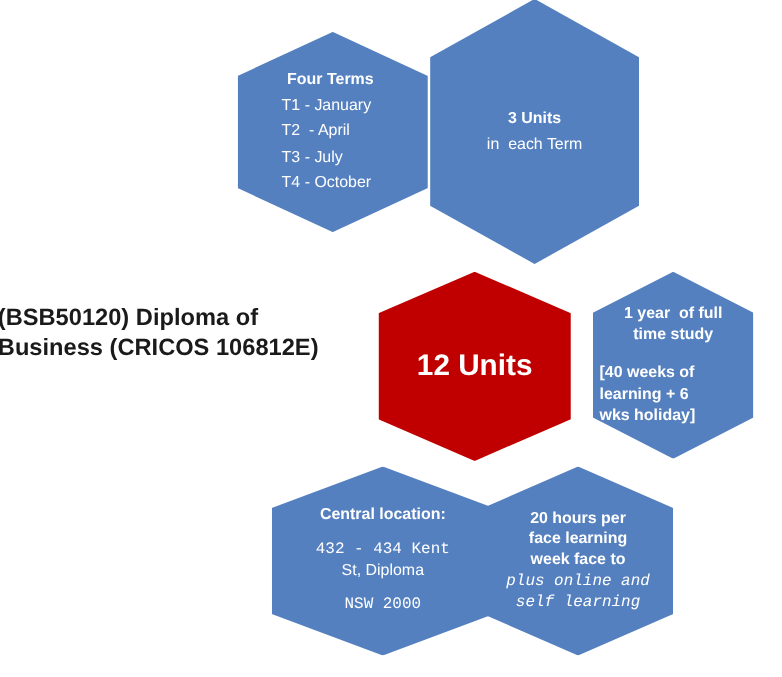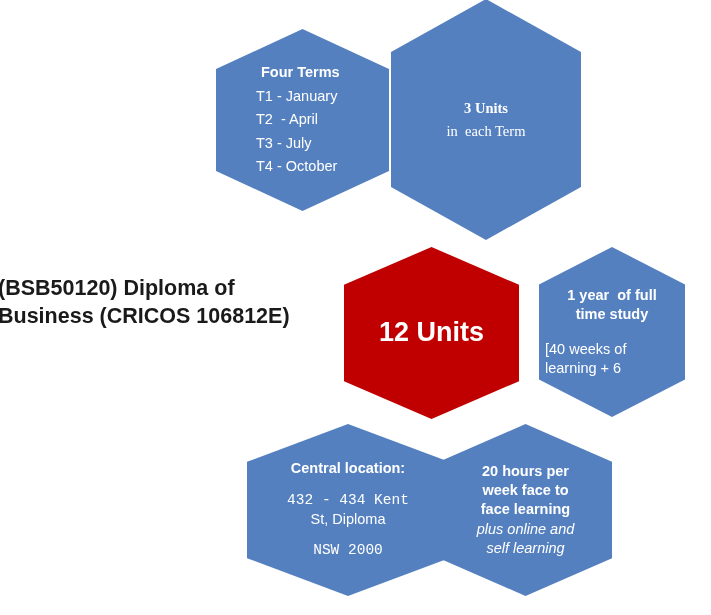--- a/index.html
+++ b/index.html
@@ -59,47 +59,48 @@
     text-align: left;
     padding-left: 40px;
   }
   #hex-terms .line { line-height: 1.62; }
   #hex-terms .title-line { padding-left: 5px; }
 
   #hex-units-per-term {
     left: 391px; top: -1px; width: 190px; height: 241px;
     font-size: 14.5px;
   }
-  #hex-units-per-term .line { line-height: 1.55; font-family: Liberation Serif, serif; }
+  #hex-units-per-term .line { line-height: 1.55; }
 
   #hex-total-units {
     left: 344px; top: 247px; width: 175px; height: 172px;
     font-size: 27px;
   }
 
   #hex-duration {
     left: 539px; top: 247px; width: 146px; height: 170px;
     font-size: 14.5px;
   }
   #hex-duration .body-block {
     text-align: left;
     padding-left: 12px;
     margin-top: 0.9em;
+    font-weight: bold;
   }
 
   #hex-location {
     left: 247px; top: 424px; width: 202px; height: 172px;
     font-size: 14.5px;
   }
 
   #hex-contact-hours {
     left: 439px; top: 424px; width: 173px; height: 172px;
     font-size: 14.5px;
   }
-  #hex-contact-hours .italic-block { margin-top: 0.5em; }
+  #hex-contact-hours .italic-block { margin-top: 0.5em; font-family: Liberation Mono, monospace; }
 
   
   #course-title {
     position: absolute;
     left: -2px;
     top: 274px;
     width: 344px;
     font-size: 21.5px;
     font-weight: bold;
     color: #1a1a1a;
@@ -141,38 +142,39 @@
     </div>
   </div>
 
   <div class="hex hex-blue" id="hex-duration">
     <div class="hex-inner">
       <span class="line bold">1 year  of full</span>
       <span class="line bold">time study</span>
       <span class="body-block">
         <span class="line">[40 weeks of</span>
         <span class="line">learning + 6</span>
+        <span class="line">wks holiday]</span>
       </span>
     </div>
   </div>
 
   <div class="hex hex-blue" id="hex-location">
     <div class="hex-inner">
       <span class="line bold">Central location:</span>
       <span class="line gap-above">432 - 434 Kent</span>
       <span class="line">St, Diploma</span>
       <span class="line gap-above">NSW 2000</span>
     </div>
   </div>
 
   <div class="hex hex-blue" id="hex-contact-hours">
     <div class="hex-inner">
       <span class="line bold">20 hours per</span>
+      <span class="line bold">face learning</span>
       <span class="line bold">week face to</span>
-      <span class="line bold">face learning</span>
       <span class="italic-block">
         <span class="line italic">plus online and</span>
         <span class="line italic">self learning</span>
       </span>
     </div>
   </div>
 
 </div>
 
 </body></html>

